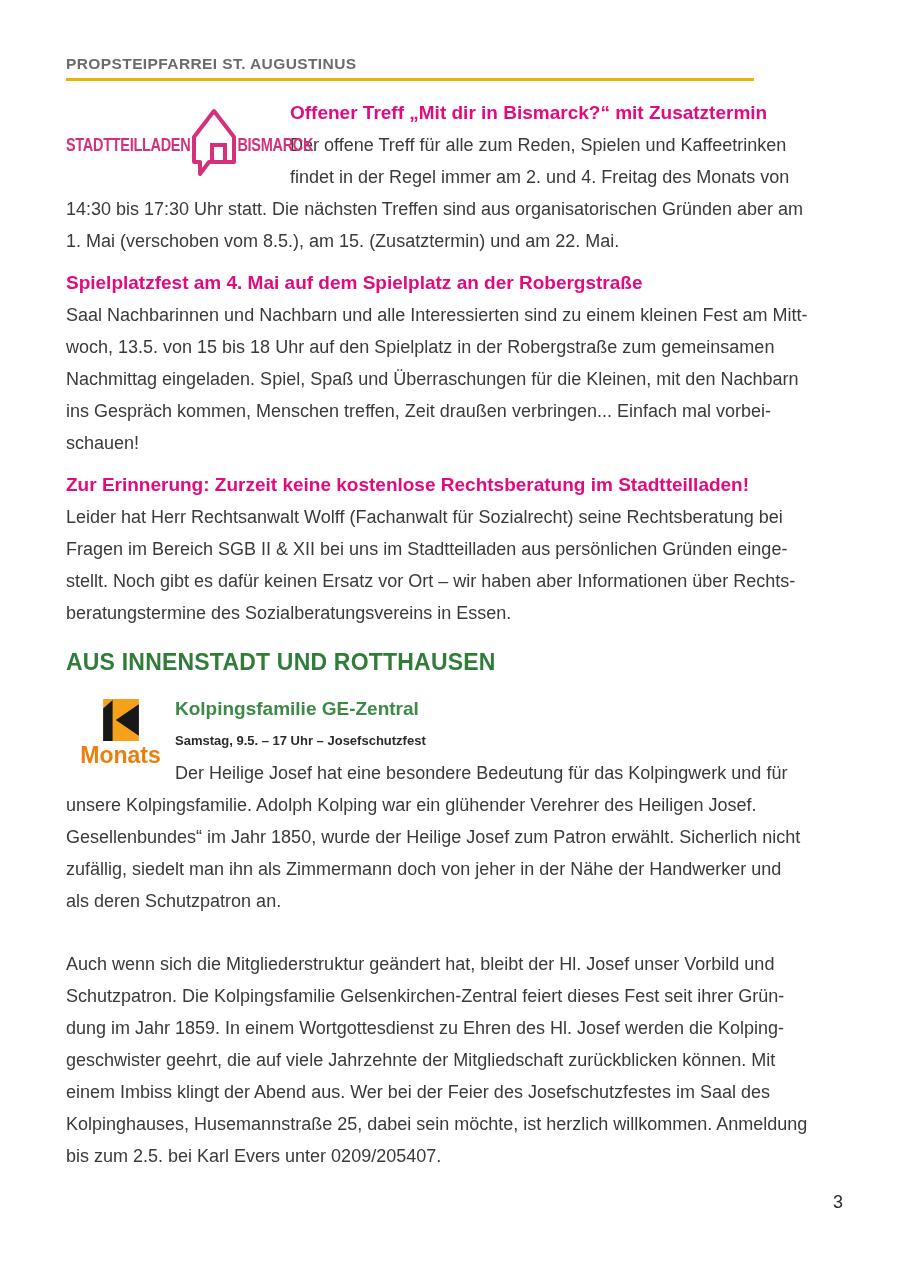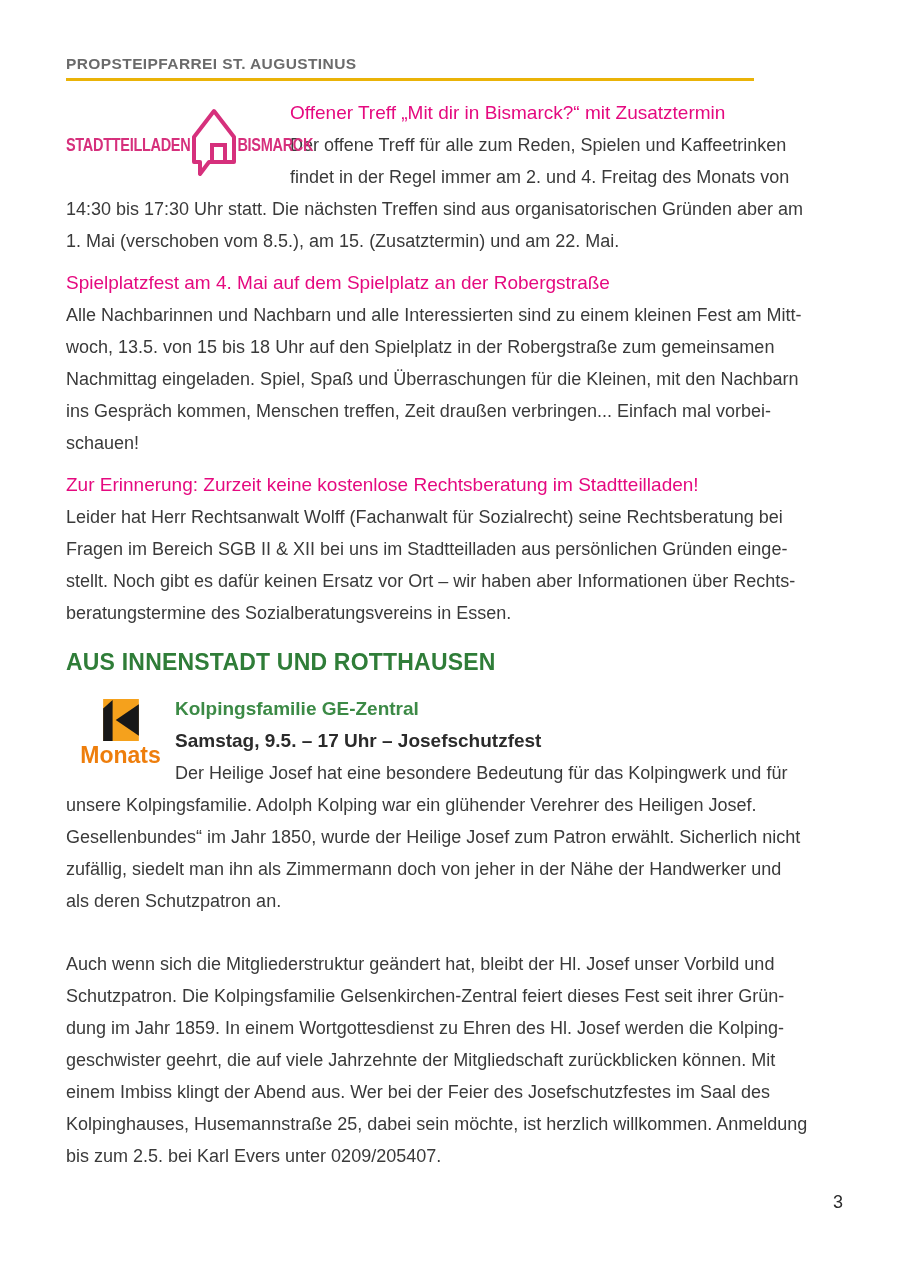--- a/index.html
+++ b/index.html
@@ -12,21 +12,21 @@
     position:relative;width:909px;height:1287px;box-sizing:border-box;
     padding:55px 65px 0 66px;background:#fff;overflow:hidden;
   }
   .hdr{
     width:688px;
     font-size:15.5px;font-weight:bold;letter-spacing:.4px;color:#6b6b6b;
     padding-bottom:5px;border-bottom:3px solid #eab308;margin-bottom:16px;
   }
   .ln{font-size:18px;line-height:32px;color:#3a3a3a;white-space:nowrap;}
   .h-pink{
-    color:#e5097f;font-size:19px;font-weight:normal;line-height:32px;margin:0;white-space:nowrap;
+    color:#e5097f;font-size:19px;font-weight:bold;line-height:32px;margin:0;white-space:nowrap;
   }
   .mt{margin-top:10px;}
   .sect{overflow:visible;}
   .clearfix::after{content:"";display:block;clear:both;}
   
   .logo-std{
     float:left;width:224px;height:94px;display:flex;align-items:center;
     padding-top:2px;box-sizing:border-box;
   }
   .logo-std .w{
@@ -39,21 +39,21 @@
     color:#2f7d38;font-size:23px;font-weight:bold;line-height:34px;
     margin:16px 0 14px 0;letter-spacing:.2px;white-space:nowrap;
   }
   
   .logo-kolping{
     float:left;width:109px;height:94px;display:flex;flex-direction:column;
     align-items:center;justify-content:flex-start;padding-top:6px;box-sizing:border-box;
   }
   .kolping-word{color:#ee7e0c;font-size:23px;font-weight:bold;line-height:26px;margin-top:1px;}
   .h-green{color:#3c8a46;font-size:19px;font-weight:bold;line-height:32px;margin:0;white-space:nowrap;}
-  .h-date{color:#2b2b2b;font-size:19px;font-weight:bold;line-height:32px;margin:0;white-space:nowrap;}
+  .h-date{color:#2b2b2b;font-size:13px;font-weight:bold;line-height:32px;margin:0;white-space:nowrap;}
   .para{margin-top:31px;}
   .pagenum{
     position:absolute;top:1192px;right:66px;font-size:18px;color:#2b2b2b;
   }
 </style>
 </head>
 <body>
 
 <div class="page">
 
@@ -72,21 +72,21 @@
     </div>
     <div class="h-pink">Offener Treff „Mit dir in Bismarck?“ mit Zusatztermin</div>
     <div class="ln">Der offene Treff für alle zum Reden, Spielen und Kaffeetrinken</div>
     <div class="ln">findet in der Regel immer am 2. und 4. Freitag des Monats von</div>
     <div class="ln">14:30 bis 17:30 Uhr statt. Die nächsten Treffen sind aus organisatorischen Gründen aber am</div>
     <div class="ln">1. Mai (verschoben vom 8.5.), am 15. (Zusatztermin) und am 22. Mai.</div>
   </div>
 
   <div class="sect">
     <div class="h-pink mt">Spielplatzfest am 4. Mai auf dem Spielplatz an der Robergstraße</div>
-    <div class="ln">Alle Nachbarinnen und Nachbarn und alle Interessierten sind zu einem kleinen Fest am Mitt-</div>
+    <div class="ln">Saal Nachbarinnen und Nachbarn und alle Interessierten sind zu einem kleinen Fest am Mitt-</div>
     <div class="ln">woch, 13.5. von 15 bis 18 Uhr auf den Spielplatz in der Robergstraße zum gemeinsamen</div>
     <div class="ln">Nachmittag eingeladen. Spiel, Spaß und Überraschungen für die Kleinen, mit den Nachbarn</div>
     <div class="ln">ins Gespräch kommen, Menschen treffen, Zeit draußen verbringen... Einfach mal vorbei-</div>
     <div class="ln">schauen!</div>
   </div>
 
   <div class="sect">
     <div class="h-pink mt">Zur Erinnerung: Zurzeit keine kostenlose Rechtsberatung im Stadtteilladen!</div>
     <div class="ln">Leider hat Herr Rechtsanwalt Wolff (Fachanwalt für Sozialrecht) seine Rechtsberatung bei</div>
     <div class="ln">Fragen im Bereich SGB II &amp; XII bei uns im Stadtteilladen aus persönlichen Gründen einge-</div>

